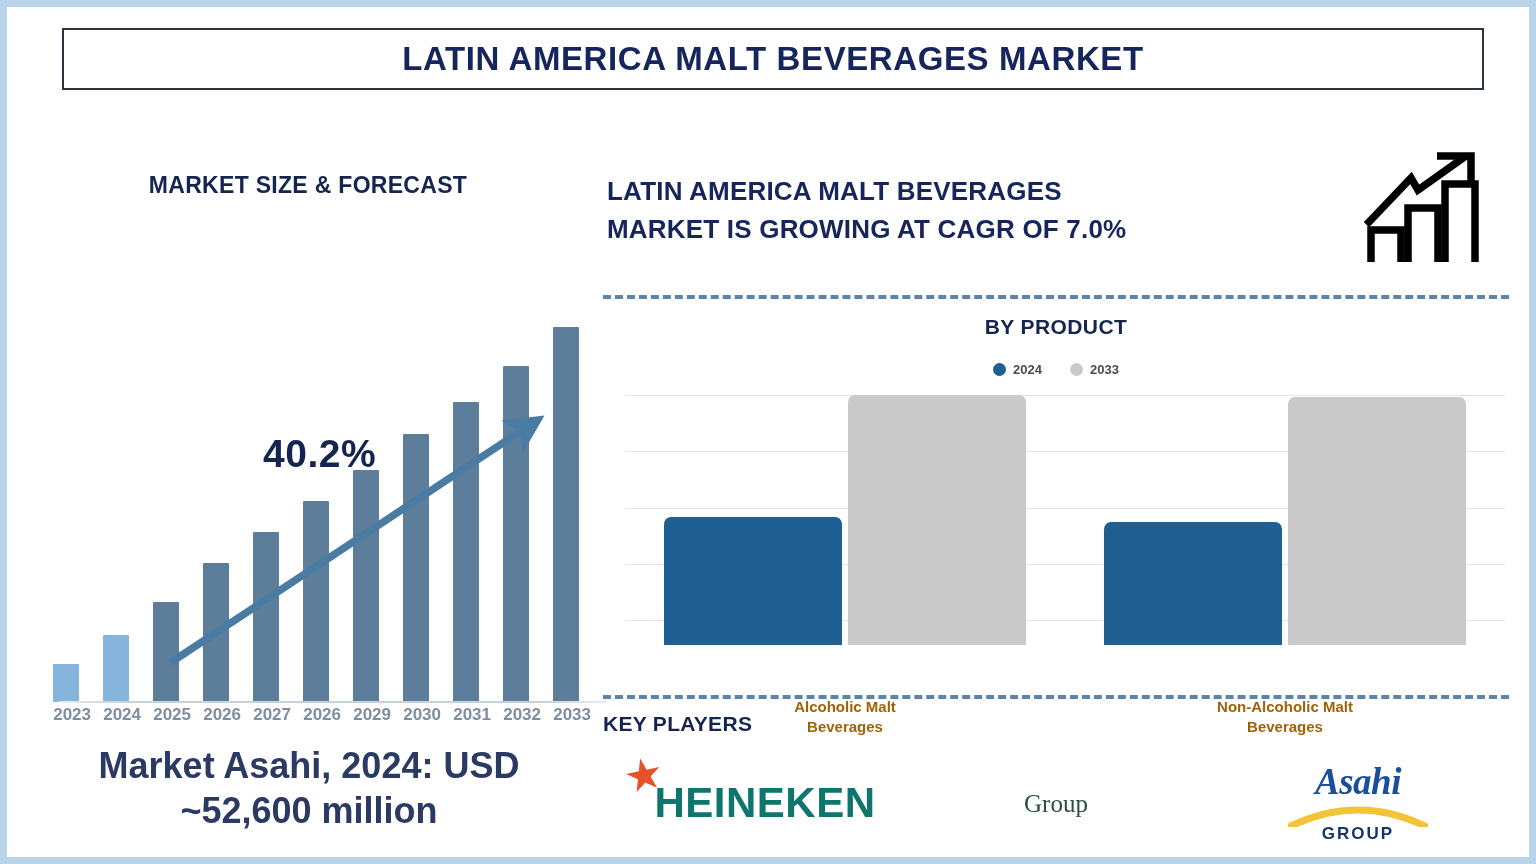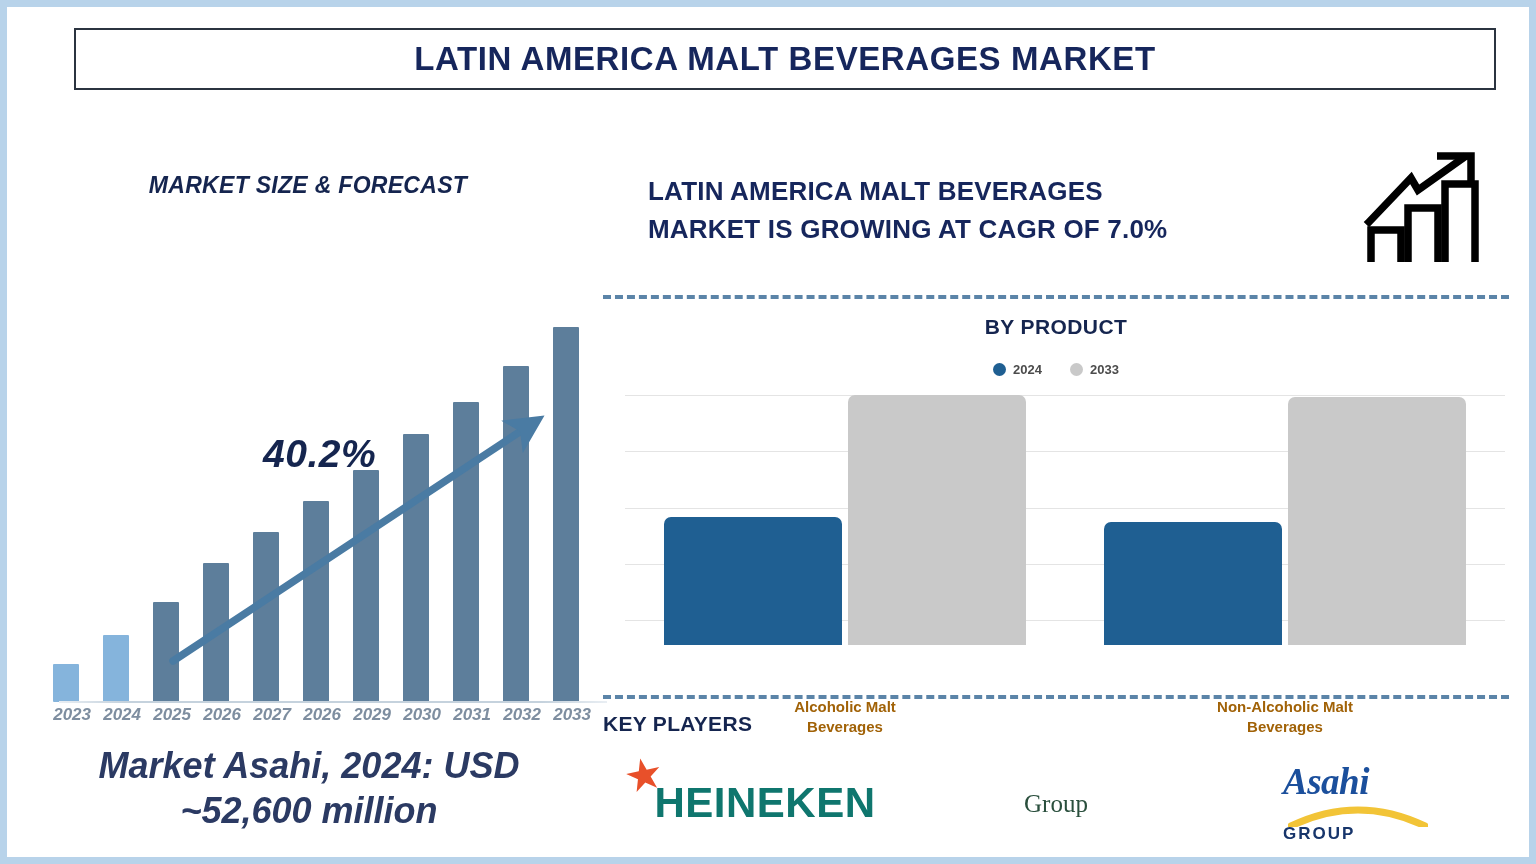--- a/index.html
+++ b/index.html
@@ -26,38 +26,36 @@
     position: absolute;
     left: 55px;
     top: 21px;
     width: 1422px;
     height: 62px;
     border: 2px solid #2b3440;
     background: #ffffff;
     display: flex;
     align-items: center;
     justify-content: center;
-    margin-left: 12px;
   }
   #title-text {
     font-size: 33px;
     font-weight: bold;
     letter-spacing: 0.6px;
     color: #16265c;
     white-space: nowrap;
   }
 
   
   #left-panel {
     position: absolute;
     left: 12px;
     top: 140px;
     width: 578px;
     height: 712px;
-    font-style: italic;
   }
   #left-heading {
     position: absolute;
     left: 0; top: 25px;
     width: 578px;
     text-align: center;
     font-size: 23px;
     font-weight: bold;
     letter-spacing: 0.3px;
     color: #15254f;
@@ -146,21 +144,20 @@
   #right-heading {
     position: absolute;
     left: 4px;
     top: 26px;
     width: 740px;
     font-size: 26px;
     font-weight: bold;
     line-height: 1.45;
     color: #16265c;
     letter-spacing: 0.2px;
-    margin-left: 41px;
   }
   #growth-icon {
     position: absolute;
     left: 760px;
     top: 5px;
     width: 120px;
     height: 118px;
   }
 
   .dashed-div {
@@ -291,21 +288,21 @@
     letter-spacing: -0.5px;
   }
   .carlsberg-sub {
     font-family: "Liberation Serif", serif;
     font-size: 25px;
     color: #2a4f3d;
     margin-top: 1px;
   }
 
   
-  .asahi-wrap { position: relative; text-align: left; width: 150px; }
+  .asahi-wrap { position: relative; text-align: center; width: 150px; }
   .asahi-text {
     font-family: "Liberation Serif", serif;
     font-size: 37px;
     font-weight: bold;
     font-style: italic;
     color: #1b4f9c;
     line-height: 1;
     letter-spacing: -0.5px;
   }
   .asahi-arc {

